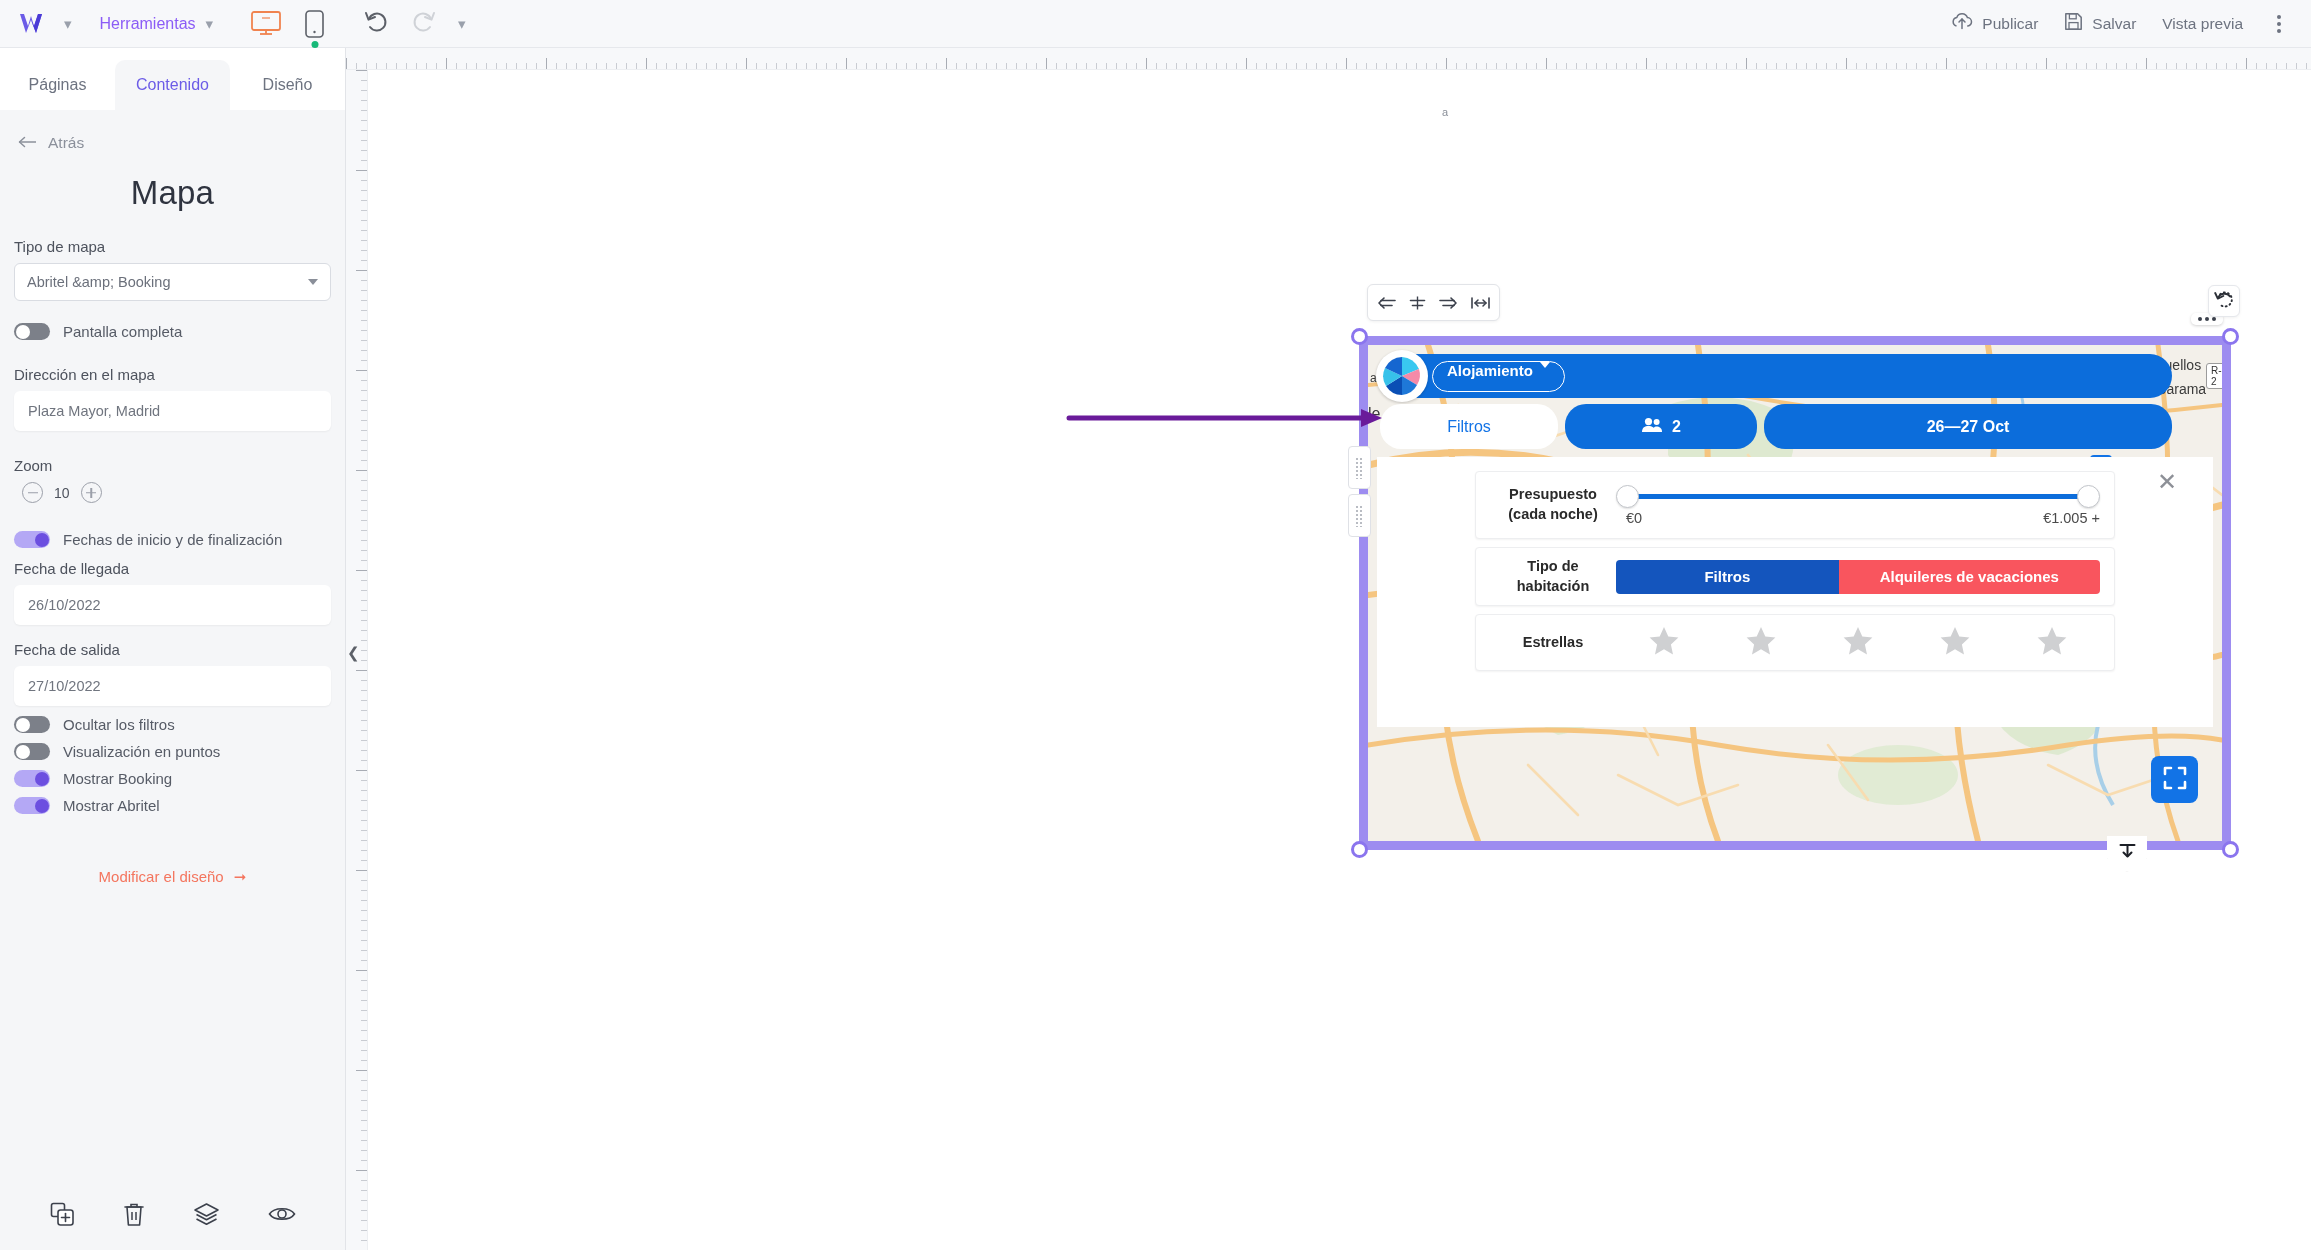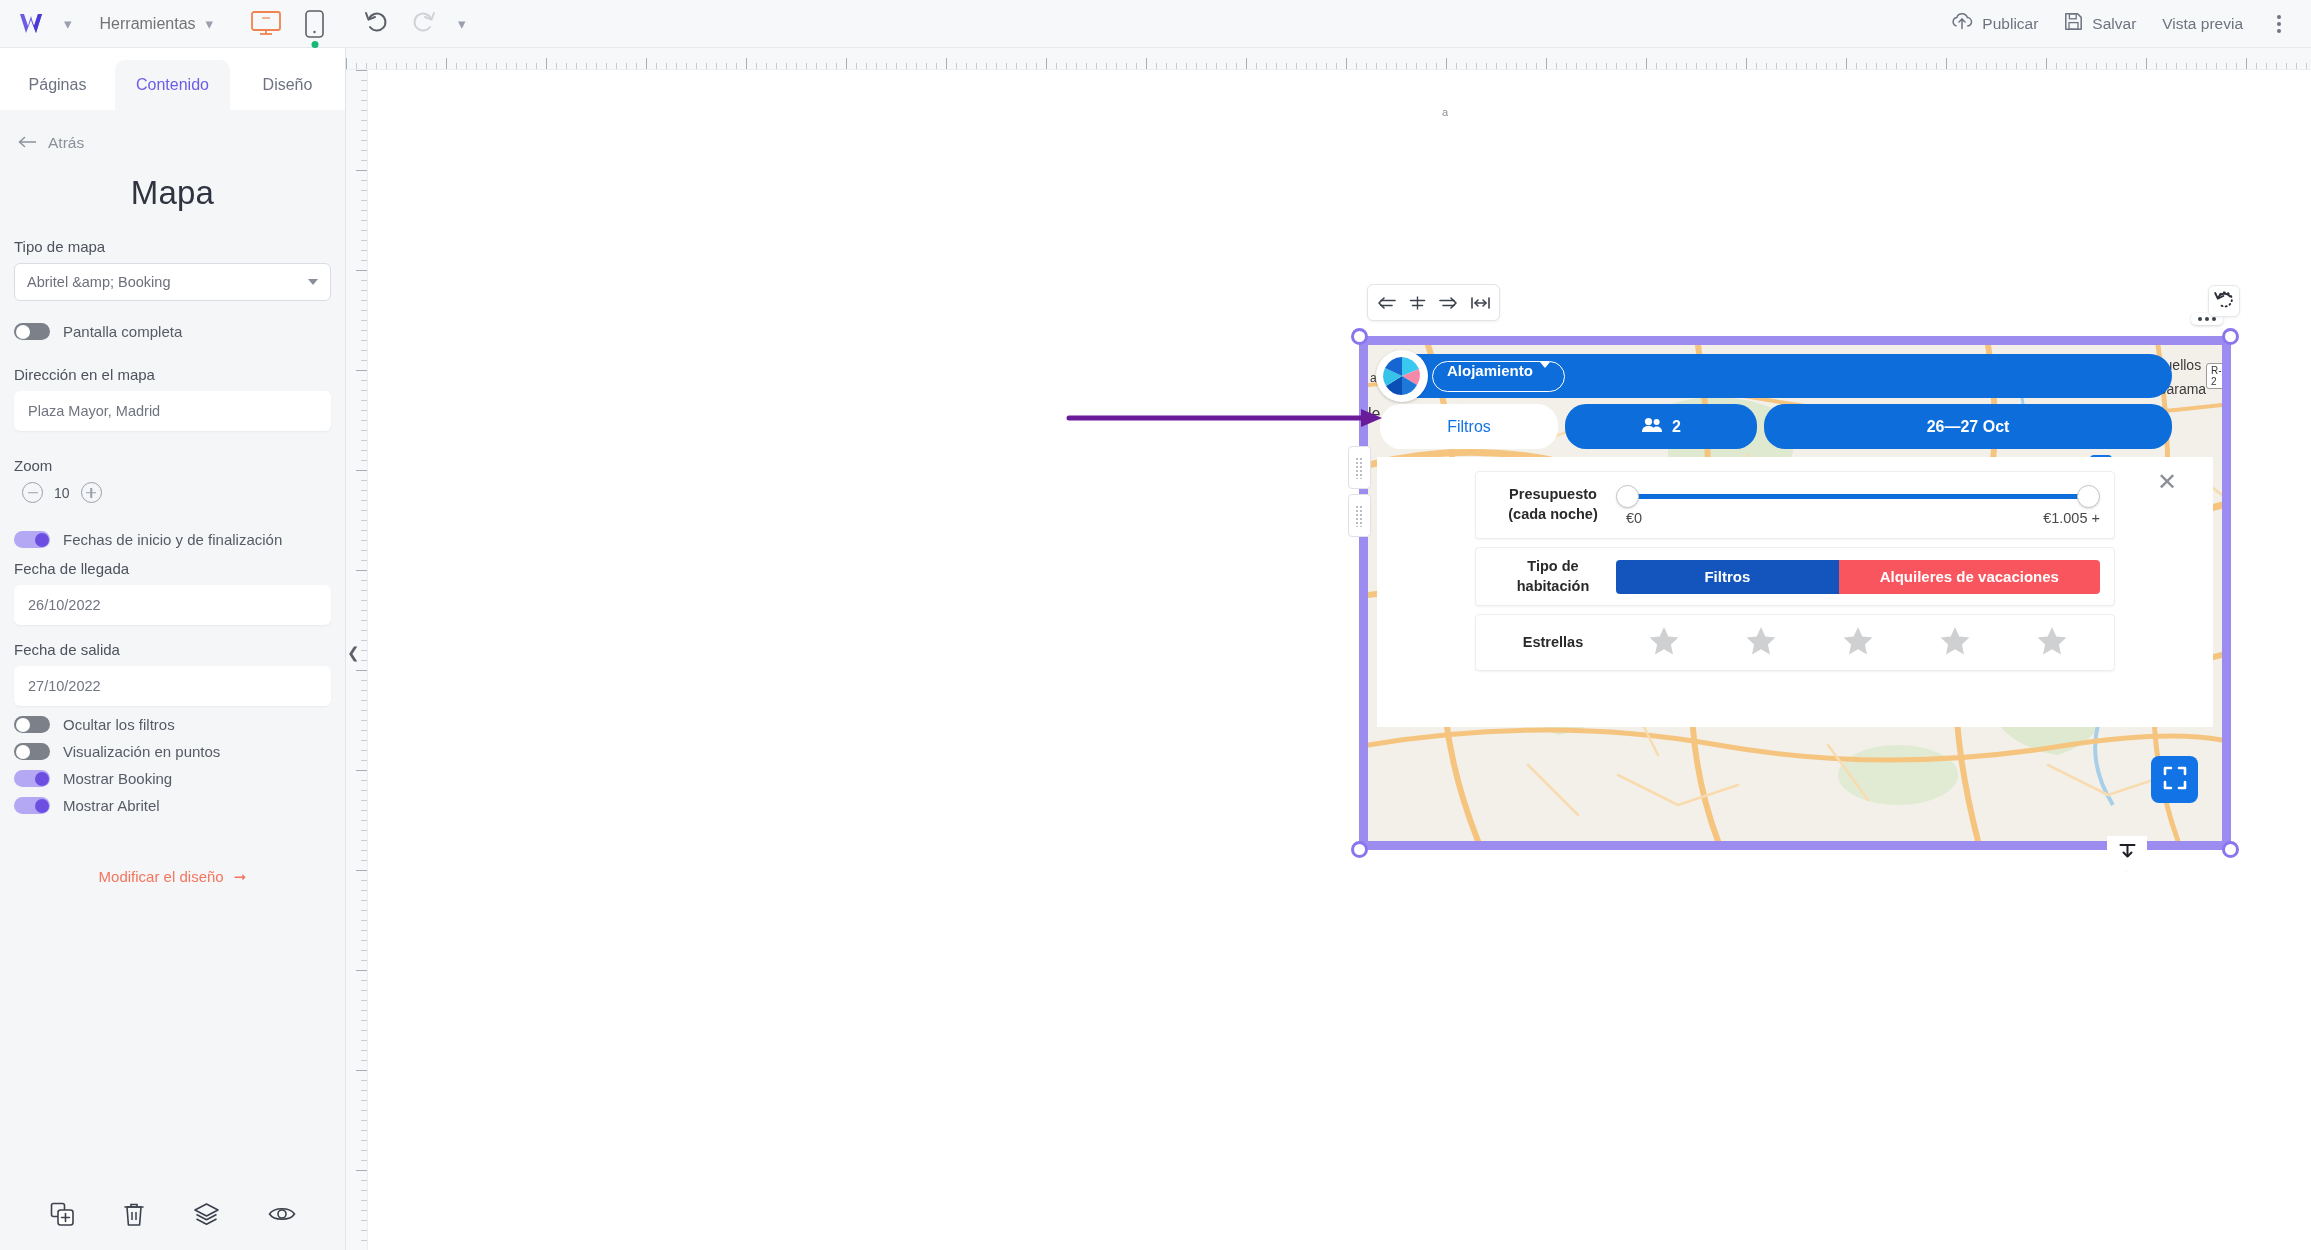--- a/index.html
+++ b/index.html
@@ -16,21 +16,21 @@
     position: absolute; left: 0; top: 0; width: 2311px; height: 48px;
     background: #f7f8fa; border-bottom: 1px solid #e6e8ec;
     display: flex; align-items: center;
   }
   .logo-w {
     margin-left: 18px; width: 34px; height: 26px; position: relative;
   }
   .chev { color: #9aa0ab; font-size: 15px; line-height: 1; }
   .topbar-group { display: flex; align-items: center; }
   .tool-label {
-    margin-left: 28px; color: #737373; font-size: 16px;
+    margin-left: 28px; color: #8b5cf6; font-size: 16px;
   }
   .dev-icons { margin-left: 38px; display: flex; align-items: center; gap: 24px; }
   .dev-desktop { width: 30px; height: 25px; position: relative; }
   .dev-phone { width: 19px; height: 28px; position: relative; }
   .dot-green {
     position: absolute; left: 50%; bottom: -10px; transform: translateX(-50%);
     width: 7px; height: 7px; border-radius: 50%; background: #17b978;
   }
   .undo-redo { margin-left: 40px; display: flex; align-items: center; gap: 22px; }
   .spacer { flex: 1; }

